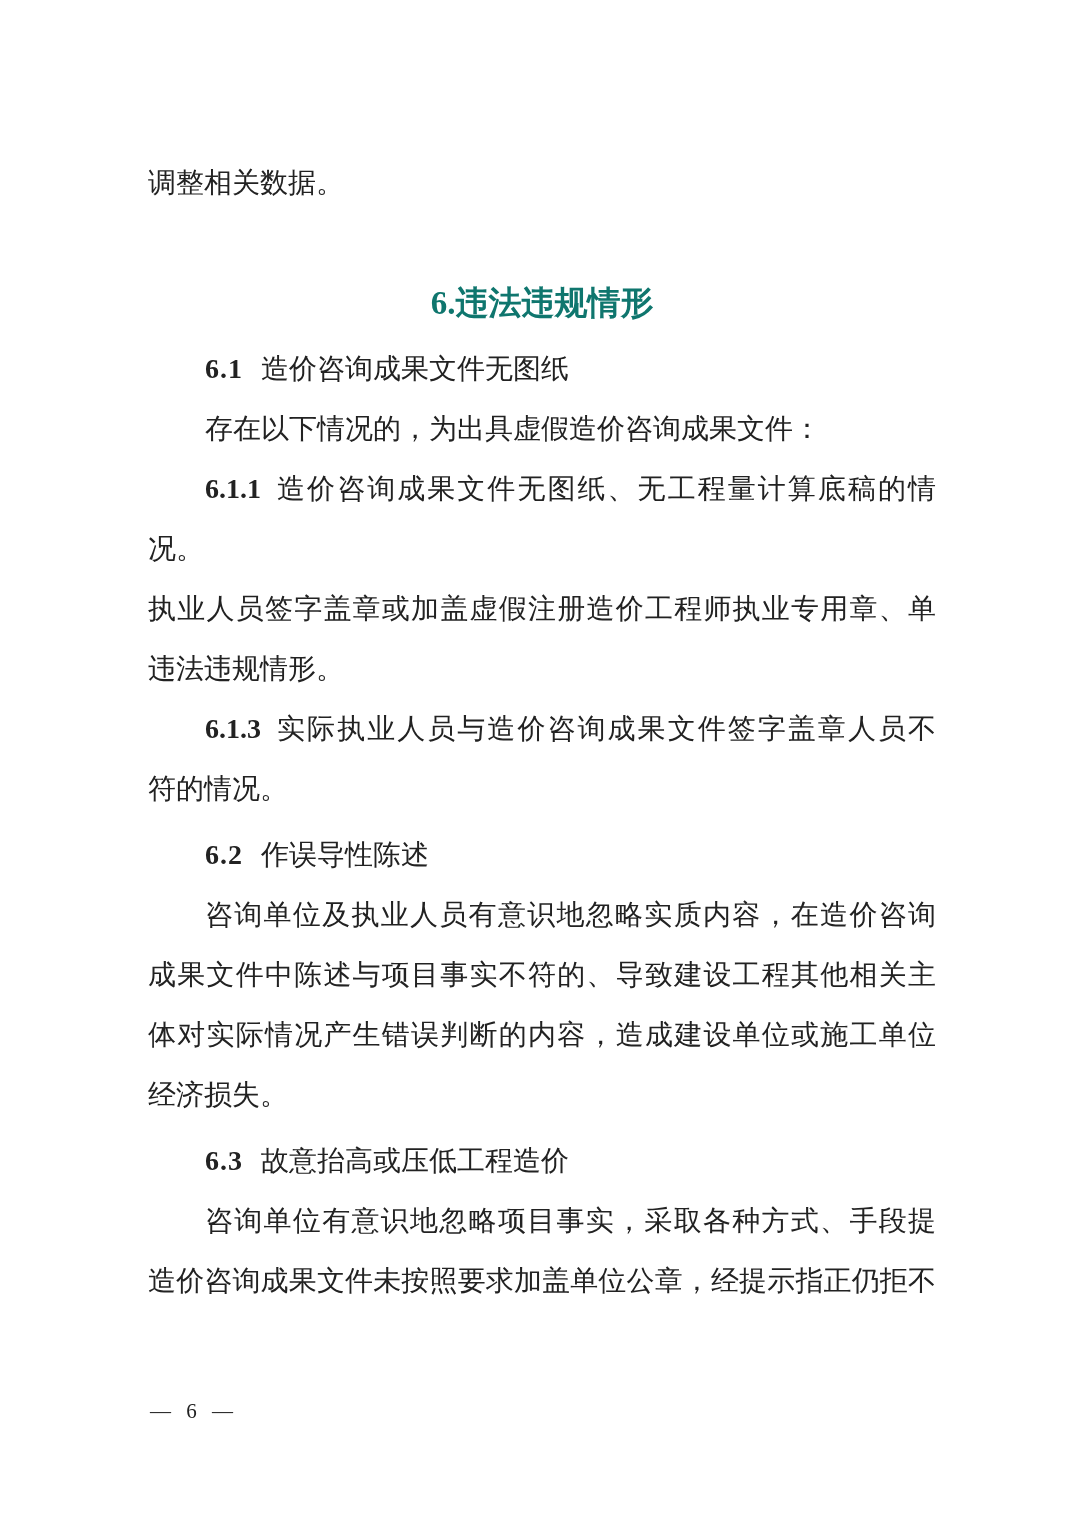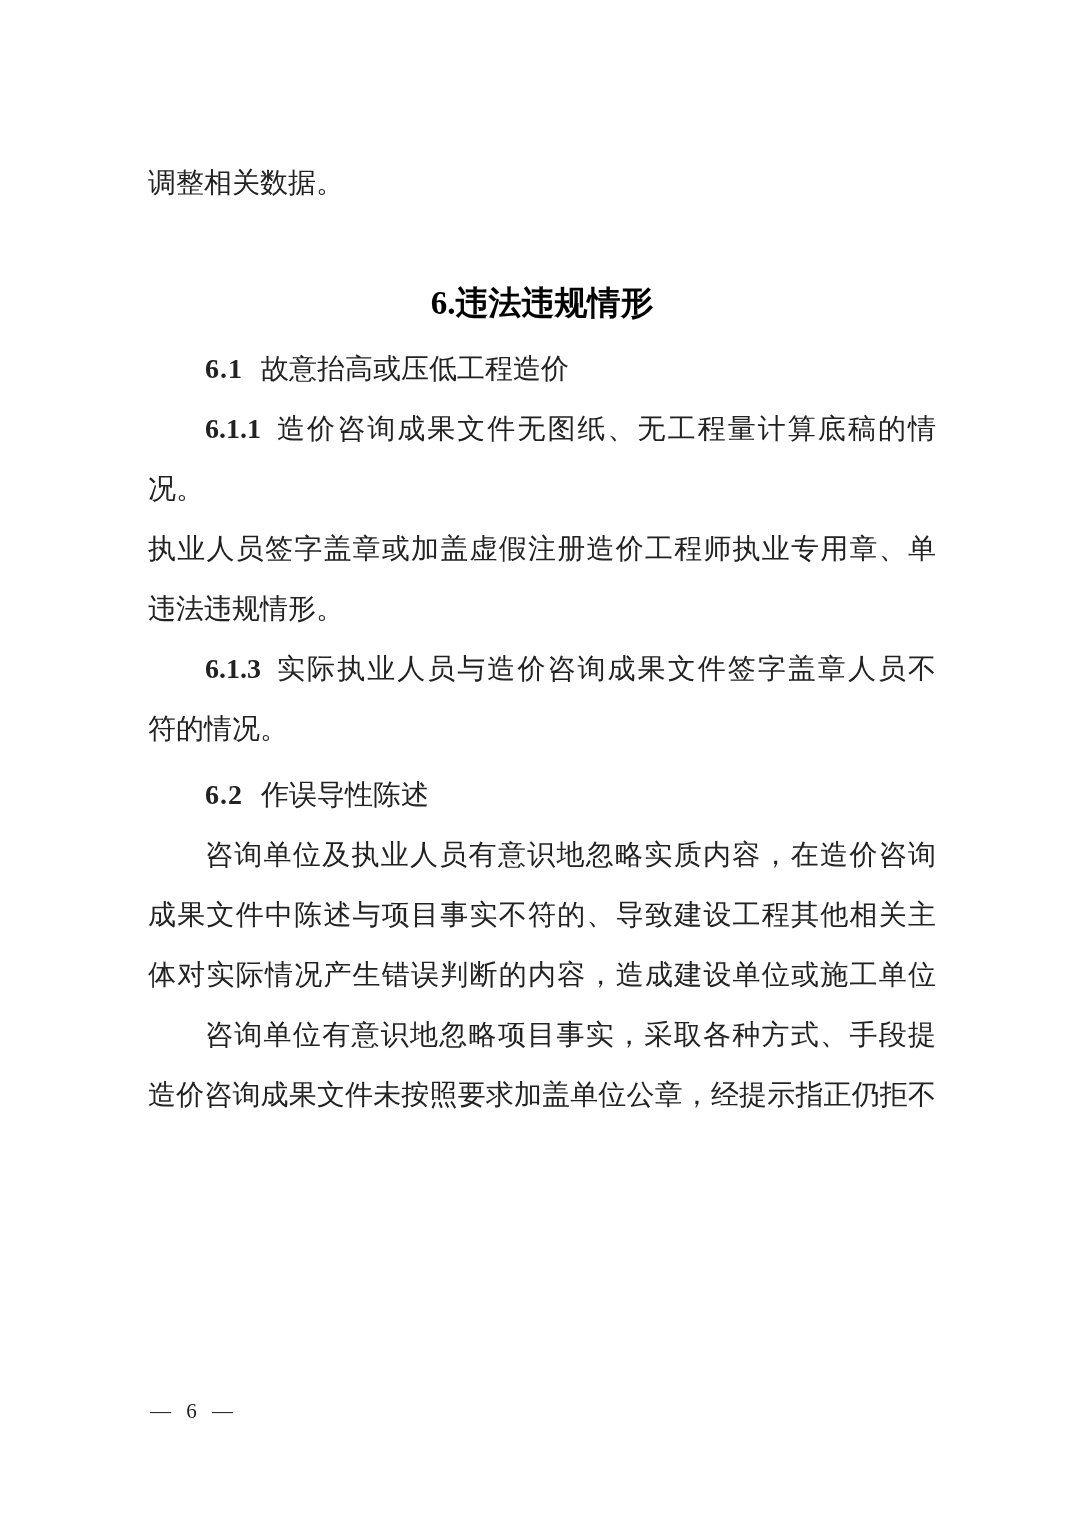--- a/index.html
+++ b/index.html
@@ -37,21 +37,21 @@
     text-align-last: justify;
   }
   .indent { text-indent: 57px; }
   .spacer { height: 60px; }
   .chapter-title {
     height: 60px;
     line-height: 60px;
     text-align: center;
     font-size: 33px;
     font-weight: bold;
-    color: #000000;
+    color: #0f766e;
   }
   .sec-heading { margin-top: 6px; }
   .sec-heading .num {
     font-weight: bold;
     margin-right: 18px;
     letter-spacing: 1px;
     text-align: center;
   }
   .item-num { margin-right: 14px; font-weight: bold; }
   .footer-page-number {
@@ -71,23 +71,24 @@
 <div class="page">
   <div class="content">
 
     <div class="line">调整相关数据。</div>
 
     <div class="spacer"></div>
 
     <div class="chapter-title">6.违法违规情形</div>
 
     <div class="line indent sec-heading">
-      <span class="num">6.1</span><span>故意抬高或压低工程造价</span>
+      <span class="num">6.1</span><span>造价咨询成果文件无图纸</span>
     </div>
 
+    <div class="line indent">存在以下情况的，为出具虚假造价咨询成果文件：</div>
 
     <div class="line indent just">
       <span class="item-num">6.1.1</span><span>造价咨询成果文件无图纸、无工程量计算底稿的情</span>
     </div>
     <div class="line">况。</div>
 
     <div class="line just">执业人员签字盖章或加盖虚假注册造价工程师执业专用章、单</div>
     <div class="line">违法违规情形。</div>
 
     <div class="line indent just">
@@ -95,21 +96,25 @@
     </div>
     <div class="line">符的情况。</div>
 
     <div class="line indent sec-heading">
       <span class="num">6.2</span><span>作误导性陈述</span>
     </div>
 
     <div class="line indent just">咨询单位及执业人员有意识地忽略实质内容，在造价咨询</div>
     <div class="line just">成果文件中陈述与项目事实不符的、导致建设工程其他相关主</div>
     <div class="line just">体对实际情况产生错误判断的内容，造成建设单位或施工单位</div>
+    <div class="line">经济损失。</div>
 
+    <div class="line indent sec-heading">
+      <span class="num">6.3</span><span>故意抬高或压低工程造价</span>
+    </div>
 
     <div class="line indent just">咨询单位有意识地忽略项目事实，采取各种方式、手段提</div>
     <div class="line just">造价咨询成果文件未按照要求加盖单位公章，经提示指正仍拒不</div>
 
   </div>
 
   <div class="footer-page-number">— 6 —</div>
 </div>
 
 </body></html>

